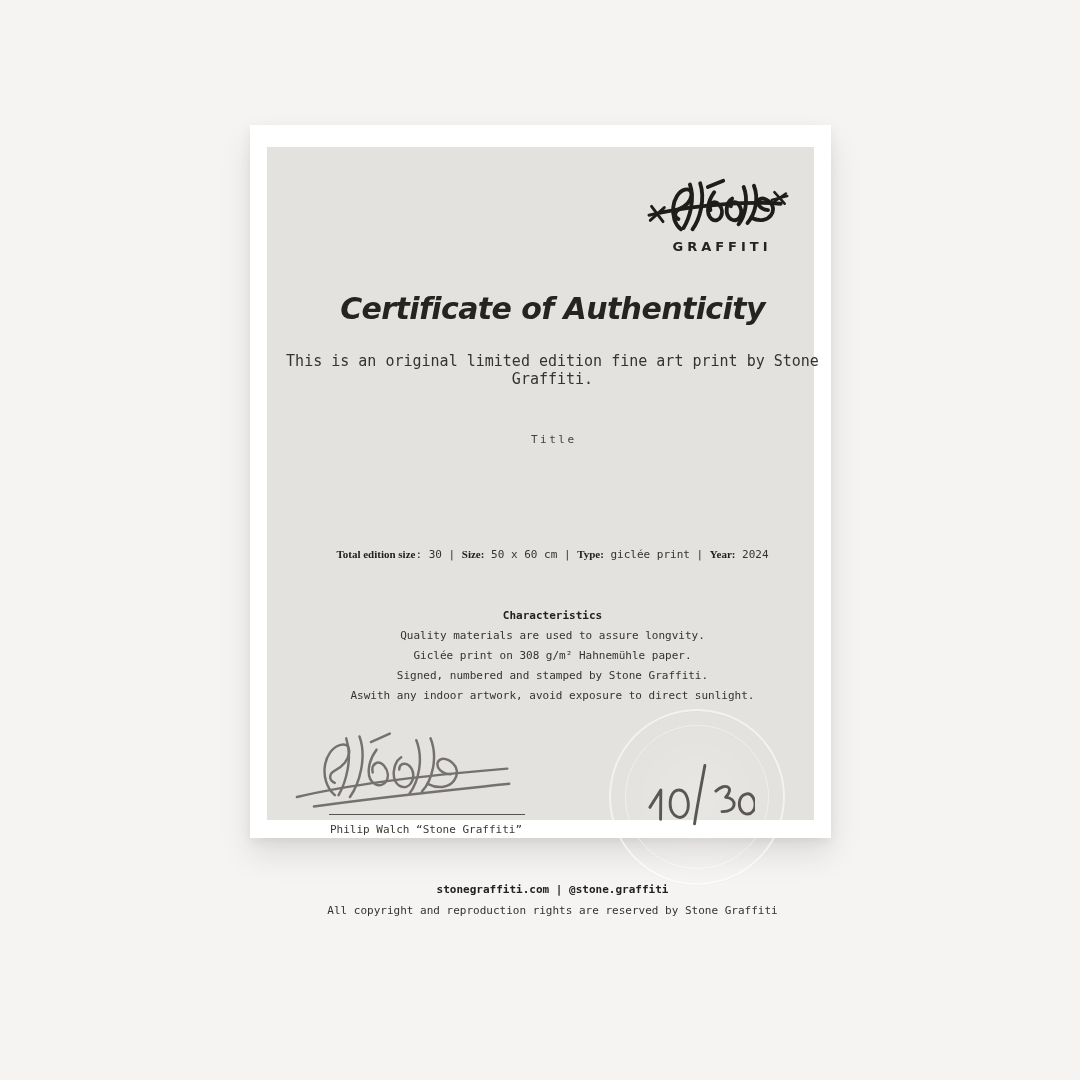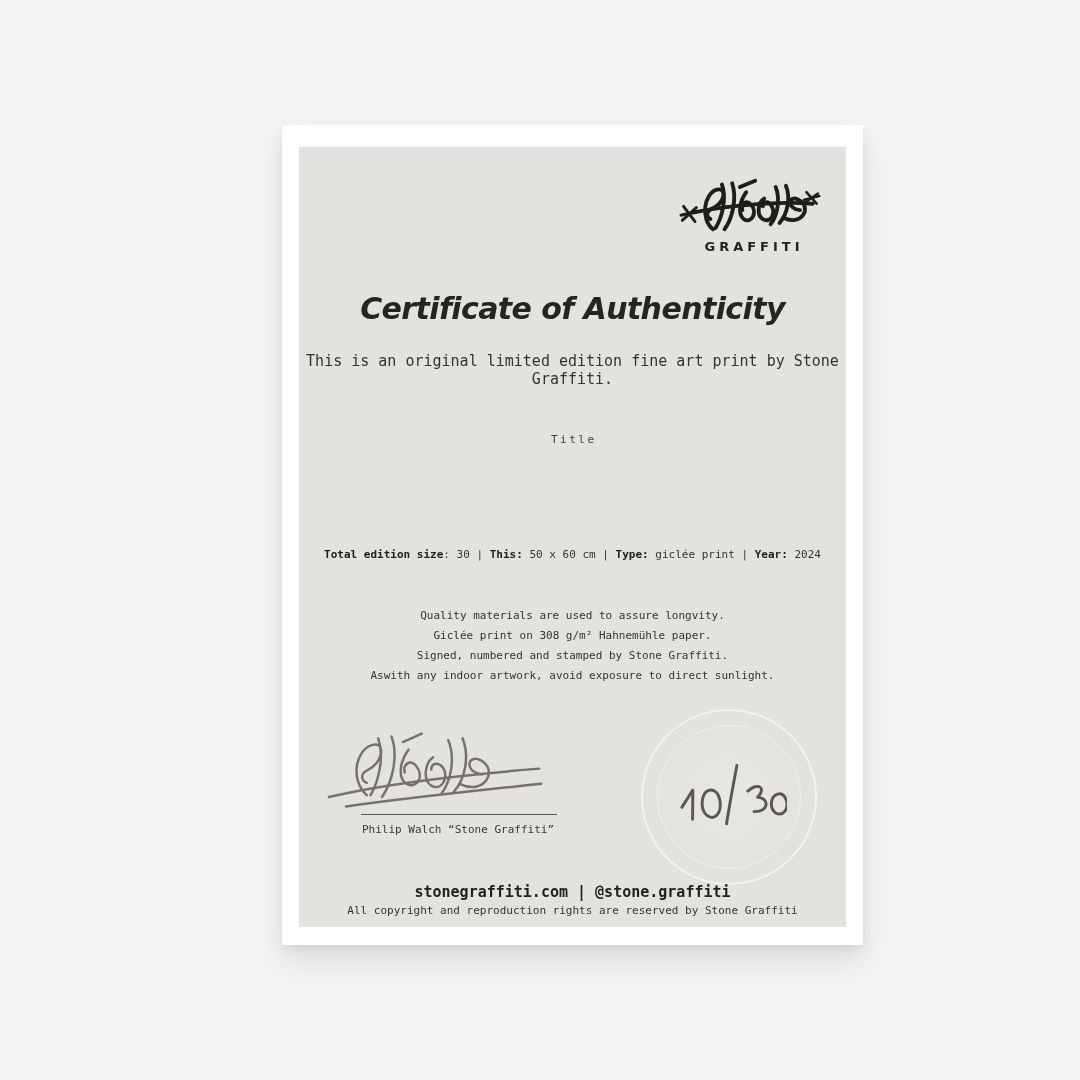--- a/index.html
+++ b/index.html
@@ -3,49 +3,48 @@
 <meta charset="utf-8">
 <style>
   html, body { margin:0; padding:0; }
   body {
     width:1080px; height:1080px; position:relative; overflow:hidden;
     background:#f5f4f2;
     font-family:"DejaVu Sans", sans-serif;
     color:#2d2b28;
   }
   .paper {
-    position:absolute; left:250px; top:125px; width:581px; height:820px;
+    position:absolute; left:250px; top:125px; width:581px; height:713px;
     background:#ffffff;
     box-shadow: 0 16px 30px rgba(0,0,0,0.10), 0 4px 10px rgba(0,0,0,0.06);
-    margin-left: 32px;
   }
   .cert {
     position:absolute; left:17px; top:22px; right:17px; bottom:18px;
     background:#e4e2df;
   }
   .mono { font-family:"DejaVu Sans Mono", monospace; }
-  .abs-c { position:absolute; left:0; width:100%; text-align:center; }
+  .abs-c { position:absolute; left:12px; width:100%; text-align:center; }
 
   
   .logo { position:absolute; top:26px; right:18px; width:152px; text-align:center; }
   .logo svg { display:block; margin:0 auto; }
   .brand {
     margin-top:2px; font-size:13px; font-weight:bold; letter-spacing:4px;
     text-indent:4px; color:#262421;
   }
 
   .heading {
     top:144px; margin:0; font-size:30px; font-weight:bold; font-style:italic;
     letter-spacing:-0.6px; color:#262421;
   }
   .subheading { top:205px; font-size:15px; color:#35332f; }
   .title-label { top:286px; font-size:11px; letter-spacing:2.5px; text-indent:2.5px; color:#45423e;text-align:center; }
   .title-value { top:312px; font-size:23px; font-weight:bold; color:#262421; }
   .edition-line { top:401px; font-size:11px; color:#35332f; }
-  .edition-line b { color:#23211e; }
+  .edition-line b { color:#23211e;font-family:Liberation Serif, serif; }
   .sep { white-space:pre; }
   .chars { top:459px; font-size:11px; line-height:20px; color:#35332f; }
   .chars-heading { font-weight:bold; color:#23211e; }
 
   
   .sig-scrawl { position:absolute; left:28px; top:574px; }
   .sig-line { position:absolute; left:62px; top:667px; width:196px; height:1px; background:#55534f; }
   .sig-name { position:absolute; left:4px; top:676px; width:310px; text-align:center; font-size:11px; color:#3a3834; }
 
   
@@ -57,21 +56,21 @@
     background: radial-gradient(circle, rgba(255,255,255,0.18), rgba(255,255,255,0) 72%);
   }
   .seal-inner {
     position:absolute; inset:14px; border-radius:50%;
     border:1.5px solid rgba(255,255,255,0.45);
     box-shadow: inset 0 1px 1px rgba(0,0,0,0.015);
   }
   .seal-number { position:absolute; left:28px; top:48px; }
 
   
-  .footer-links { top:736px; font-size:15px; font-weight:bold; color:#23211e; }
+  .footer-links { top:736px; font-size:11px; font-weight:bold; color:#23211e; }
   .footer-copy { top:757px; font-size:11px; color:#35332f; }
 </style>
 </head>
 <body>
 
 <div class="paper">
   <div class="cert">
 
     <div class="logo">
       <svg width="152" height="64" viewBox="0 0 230 100" aria-hidden="true">
@@ -104,23 +103,24 @@
         </g>
       </svg>
       <div class="brand">GRAFFITI</div>
     </div>
 
     <h1 class="abs-c heading">Certificate of Authenticity</h1>
     <div class="abs-c subheading mono">This is an original limited edition fine art print by Stone Graffiti.</div>
 
     <div class="abs-c title-label mono">Title</div>
 
-    <div class="abs-c edition-line mono"><b>Total edition size</b><span>: 30</span><span class="sep"> | </span><b>This:</b><span> 50 x 60 cm</span><span class="sep"> | </span><b>Type:</b><span> giclée print</span><span class="sep"> | </span><b>Year:</b><span> 2024</span></div>
+    <div class="abs-c edition-line mono"><b>Total edition size</b><span>: 30</span><span class="sep"> | </span><b>Size:</b><span> 50 x 60 cm</span><span class="sep"> | </span><b>Type:</b><span> giclée print</span><span class="sep"> | </span><b>Year:</b><span> 2024</span></div>
 
     <div class="abs-c chars mono">
+      <div class="chars-heading">Characteristics</div>
       <div>Quality materials are used to assure longvity.</div>
       <div>Giclée print on 308 g/m² Hahnemühle paper.</div>
       <div>Signed, numbered and stamped by Stone Graffiti.</div>
       <div>Aswith any indoor artwork, avoid exposure to direct sunlight.</div>
     </div>
 
     <svg class="sig-scrawl" width="218" height="100" viewBox="0 0 230 105" aria-hidden="true">
       <g stroke="#6b6865" fill="none" stroke-width="2.6" stroke-linecap="round" opacity="0.92">
         <path d="M42 78 C24 62 30 30 48 25 C62 21 60 44 42 52 C36 55 35 62 42 65"></path>
         <path d="M54 18 C61 38 54 64 46 78"></path>

